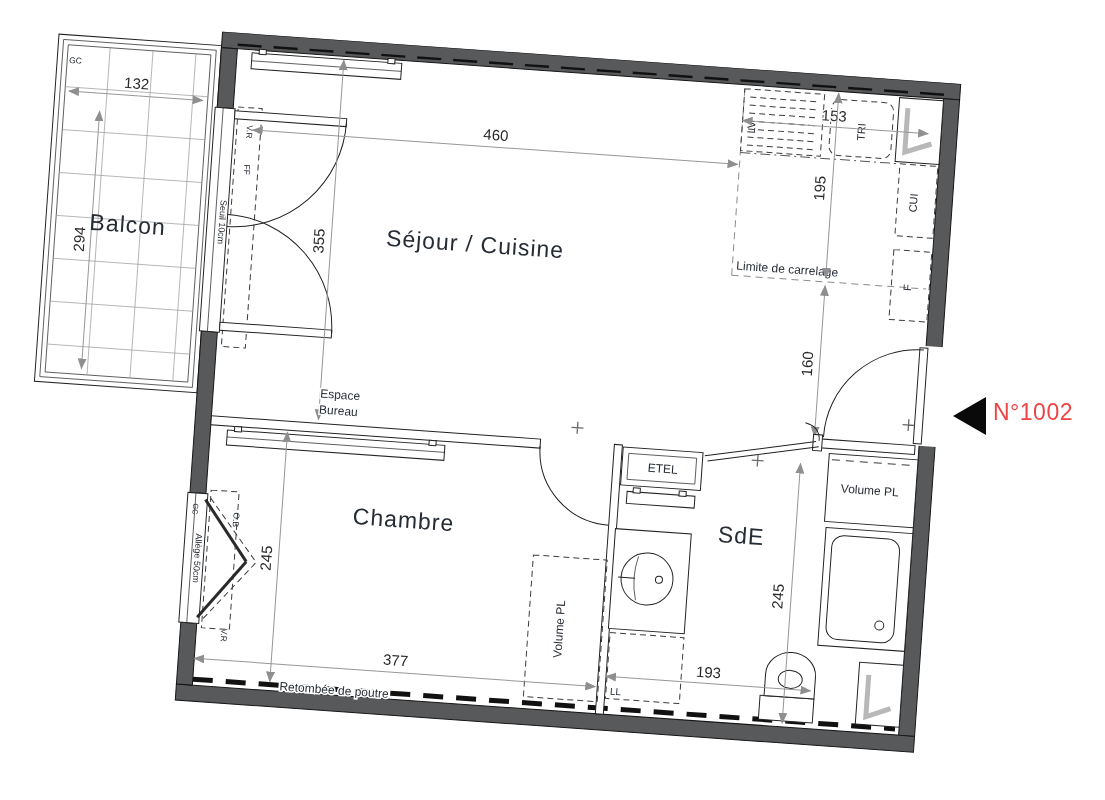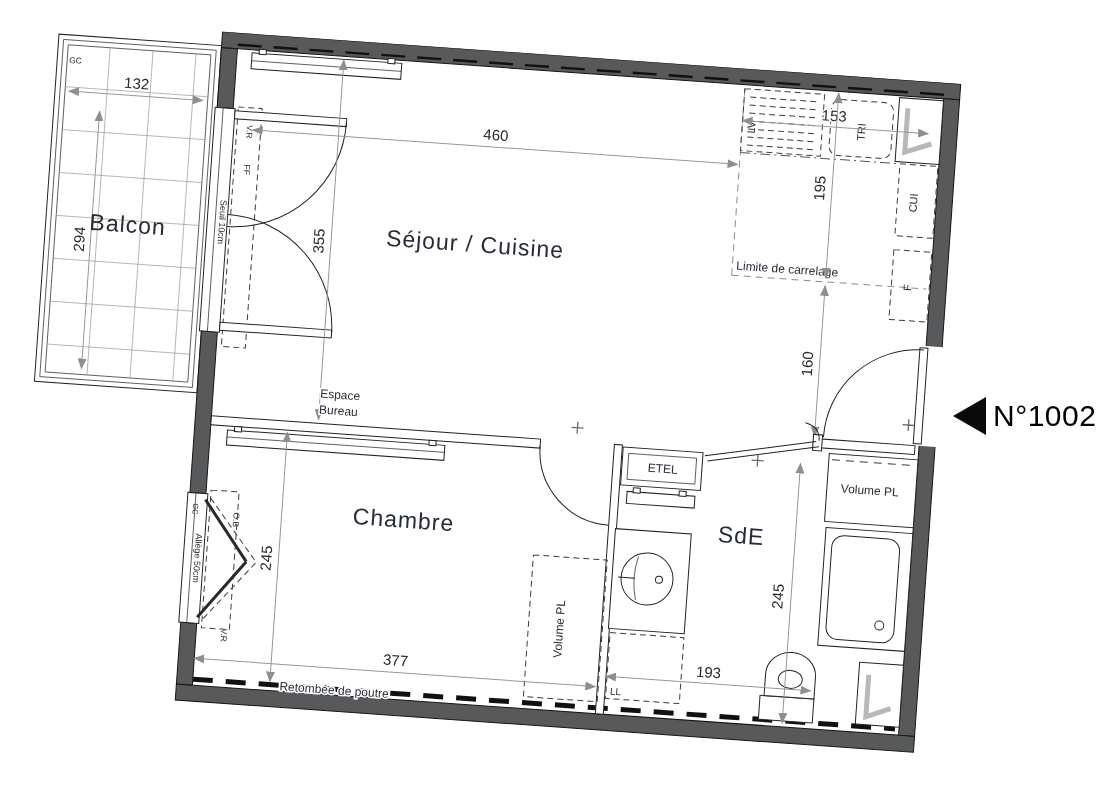--- a/index.html
+++ b/index.html
@@ -28,21 +28,21 @@
   .lab10{font-size:10px;}
   .lab9{font-size:9px;}
   .lab8{font-size:8.5px;}
   .lab7{font-size:7.5px;}
   .mid{text-anchor:middle;}
   .mark{stroke:#6a6a6a;stroke-width:1.3;fill:none;}
   
   .unit-arrow{position:absolute;left:953px;top:397px;width:0;height:0;
     border-top:19px solid transparent;border-bottom:19px solid transparent;
     border-right:33px solid #0a0a0a;}
-  .unit-label{position:absolute;left:993px;top:399px;font-size:30px;color:#000000;
+  .unit-label{position:absolute;left:993px;top:399px;font-size:23px;color:#ef4444;
     letter-spacing:0.5px;}
 </style>
 </head>
 <body>
 <div class="stage">
 
 <div class="plan-wrap">
 <svg width="1000" height="706" viewBox="0 0 1000 706">
   <defs>
     <marker id="arr" markerWidth="11" markerHeight="9" refX="10" refY="4.5" orient="auto-start-reverse">

